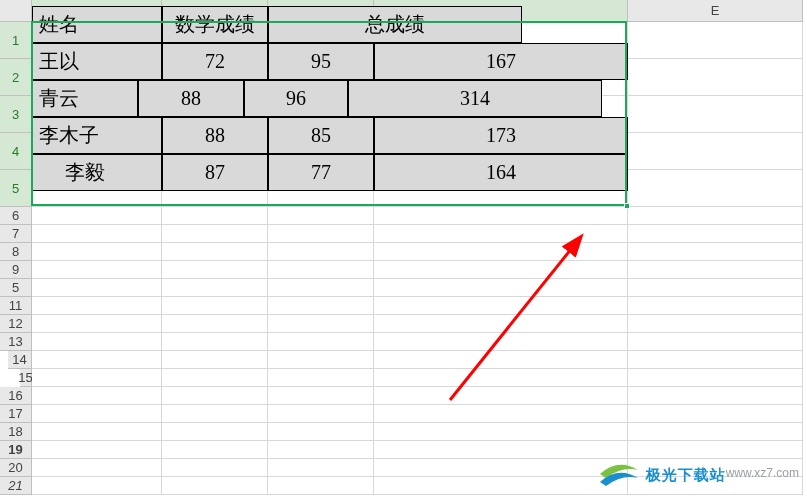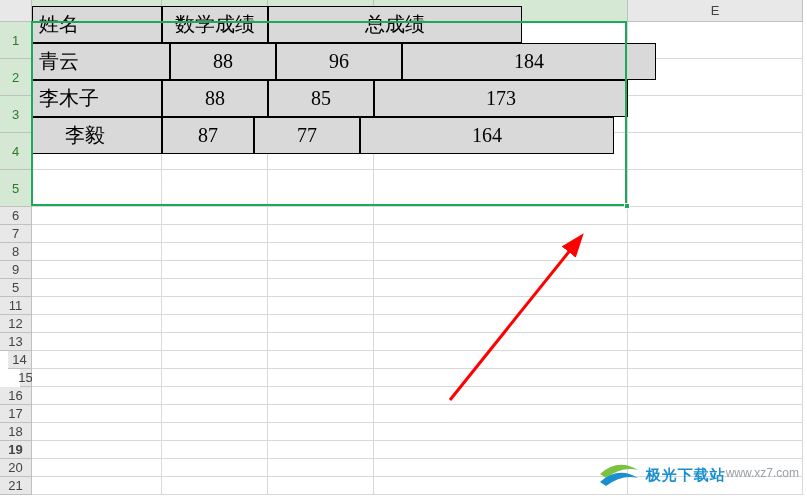--- a/index.html
+++ b/index.html
@@ -191,21 +191,21 @@
       <div class="row-header" style="height: 18px;">11</div>
       <div class="row-header" style="height: 18px;">12</div>
       <div class="row-header" style="height: 18px;">13</div>
       <div class="row-header" style="height: 18px; margin-left: 8px;">14</div>
       <div class="row-header" style="height: 18px; margin-left: 20px;">15</div>
       <div class="row-header" style="height: 18px;">16</div>
       <div class="row-header" style="height: 18px;">17</div>
       <div class="row-header" style="height: 18px;">18</div>
       <div class="row-header" style="height: 18px; font-weight: bold;">19</div>
       <div class="row-header" style="height: 18px;">20</div>
-      <div class="row-header" style="height: 18px;">21</div>
+      <div class="row-header" style="height: 18px; font-style: italic;">21</div>
     </div>
 
   <div class="grid" id="grid">
       <div class="row">
         <div class="cell" style="width: 130px; height: 37px;"></div>
         <div class="cell" style="width: 106px; height: 37px;"></div>
         <div class="cell" style="width: 106px; height: 37px;"></div>
         <div class="cell" style="width: 254px; height: 37px;"></div>
         <div class="cell" style="width: 175px; height: 37px;"></div>
       </div>
@@ -351,34 +351,40 @@
       </div>
     </div>
 
   <div class="data-area" id="data-area">
       <div class="data-row">
         <div class="data-cell left" style="width: 130px; height: 37px;">姓名</div>
         <div class="data-cell center" style="width: 106px; height: 37px;">数学成绩</div>
         <div class="data-cell center" style="width: 254px; height: 37px;">总成绩</div>
       </div>
       <div class="data-row">
-        <div class="data-cell left" style="width: 138px; height: 37px;">青云</div>
+        <div class="data-cell left" style="width: 130px; height: 37px;">王以</div>
+        <div class="data-cell center" style="width: 106px; height: 37px;">72</div>
+        <div class="data-cell center" style="width: 106px; height: 37px;">95</div>
+        <div class="data-cell center" style="width: 254px; height: 37px;">167</div>
+      </div>
+      <div class="data-row">
+        <div class="data-cell left" style="width: 106px; height: 37px;">青云</div>
         <div class="data-cell center" style="width: 106px; height: 37px;">88</div>
-        <div class="data-cell center" style="width: 126px; height: 37px;">96</div>
-        <div class="data-cell center" style="width: 254px; height: 37px;">184</div>
+        <div class="data-cell center" style="width: 104px; height: 37px;">96</div>
+        <div class="data-cell center" style="width: 254px; height: 37px;">314</div>
       </div>
       <div class="data-row">
         <div class="data-cell left" style="width: 130px; height: 37px;">李木子</div>
         <div class="data-cell center" style="width: 106px; height: 37px;">88</div>
         <div class="data-cell center" style="width: 106px; height: 37px;">85</div>
         <div class="data-cell center" style="width: 254px; height: 37px;">173</div>
       </div>
       <div class="data-row">
         <div class="data-cell left" style="width: 130px; height: 37px; padding-left: 32px;">李毅</div>
-        <div class="data-cell center" style="width: 92px; height: 37px; font-family: Liberation Serif, serif;">87</div>
+        <div class="data-cell center" style="width: 106px; height: 37px; font-family: Liberation Serif, serif;">87</div>
         <div class="data-cell center" style="width: 106px; height: 37px;">77</div>
         <div class="data-cell center" style="width: 254px; height: 37px;">164</div>
       </div>
     </div>
 
   <div class="selection-border" id="sel-border" style="left: 31px; top: 21px; width: 596px; height: 185px;"></div>
   <div class="fill-handle" id="fill-handle" style="left: 624px; top: 203px;"></div>
 
   <svg class="arrow-svg" id="arrow" width="807" height="502">
     <defs>

